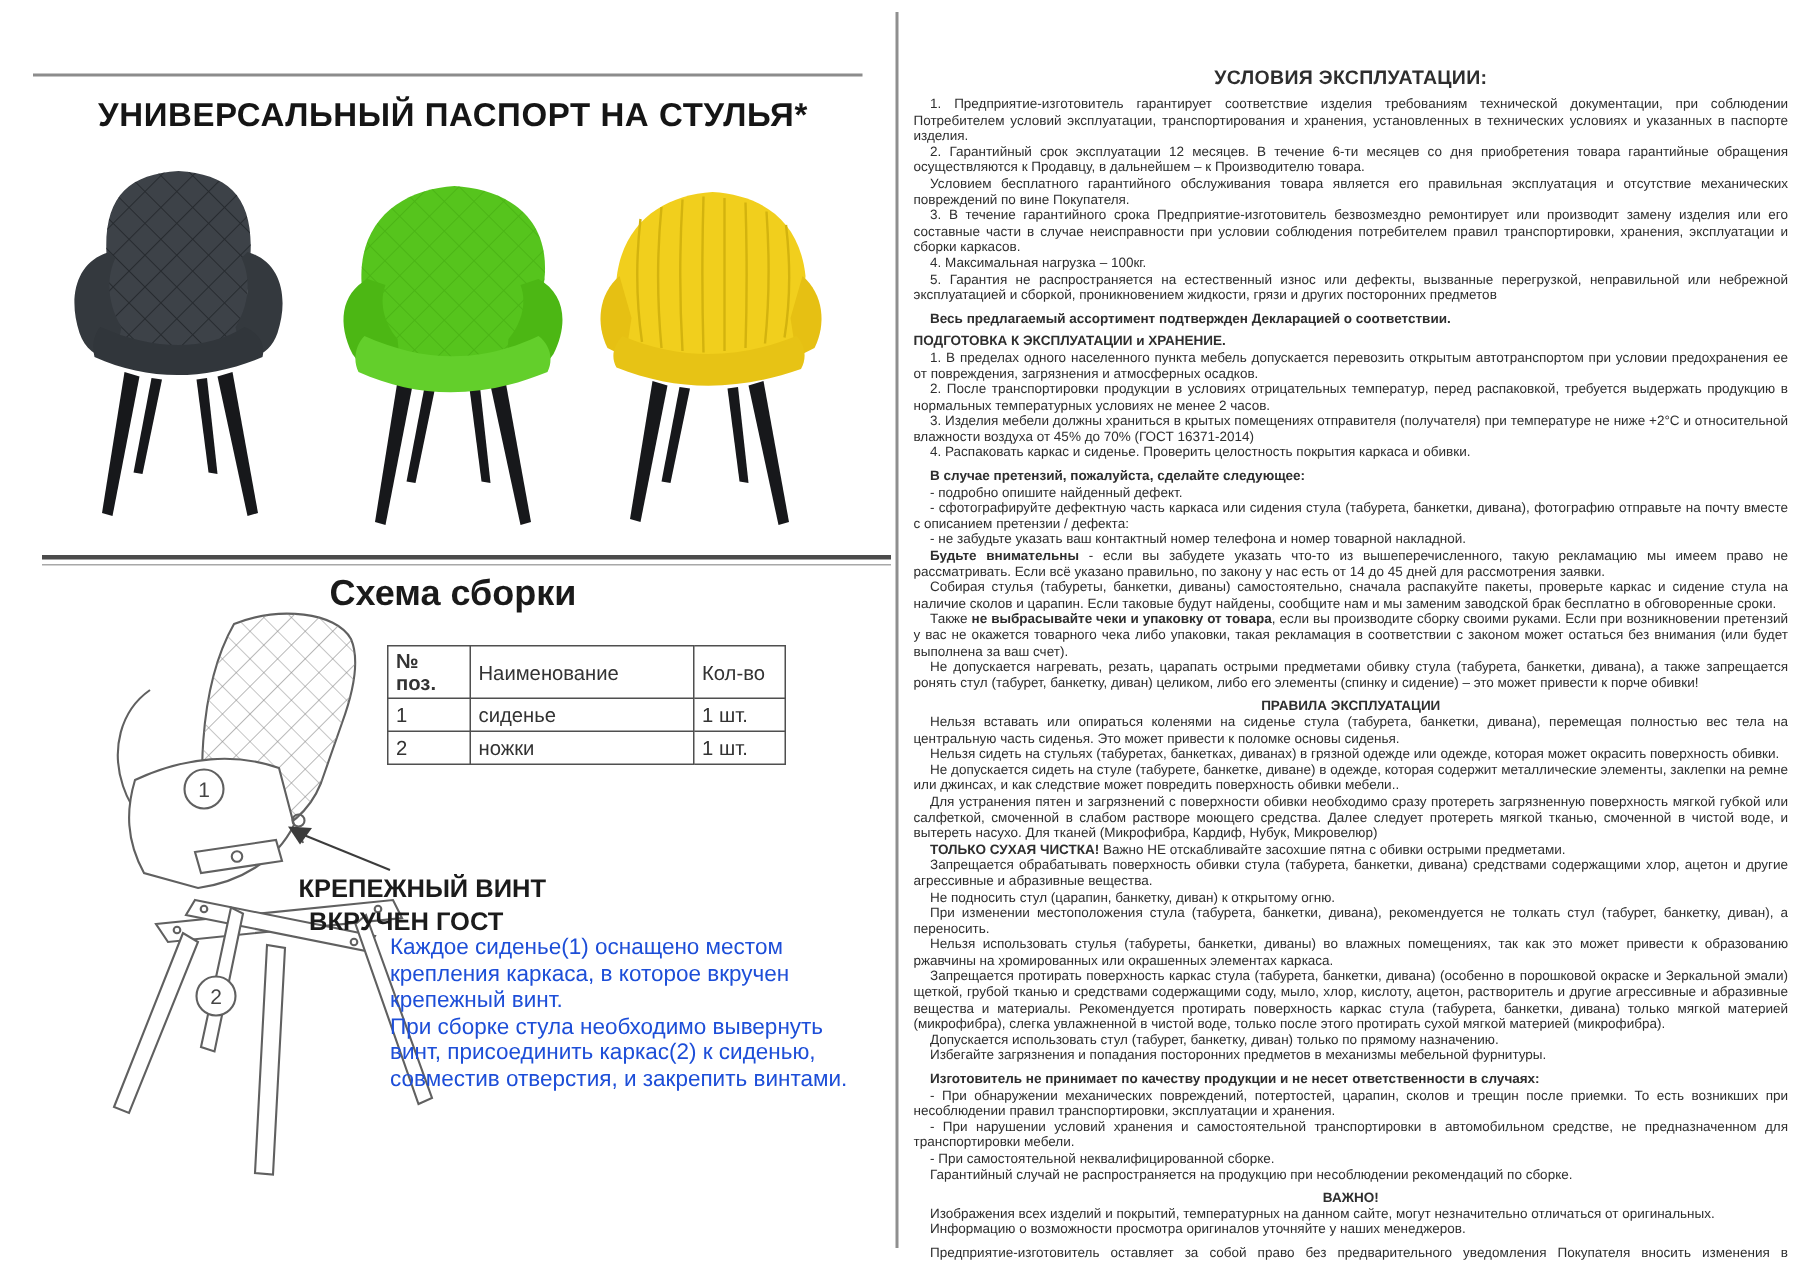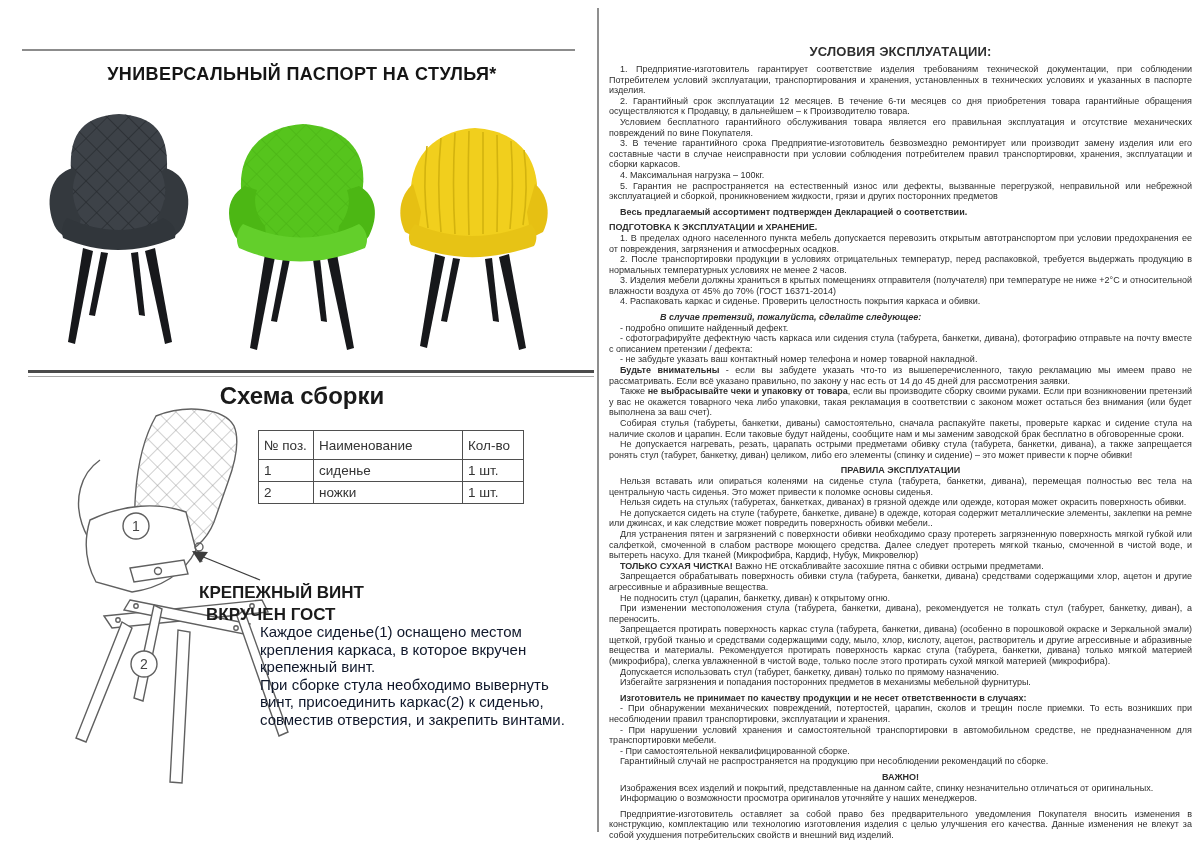--- a/index.html
+++ b/index.html
@@ -1,40 +1,40 @@
 <!DOCTYPE html>
 <html style="--chair_dark: #3d4248; --chair_dark_seat: #31363b; --chair_green: #56c41d; --chair_green_seat: #63cf2b; --chair_yellow: #f1cf1d; --chair_yellow_seat: #e7c315; --legs: #17181b; --divider: #8f8f8f;"><head>
 <meta charset="utf-8">
 <style>
   html,body{margin:0;padding:0;background:#ffffff;}
   .page{position:relative;width:1200px;height:849px;background:#fff;overflow:hidden;
         font-family:"Liberation Sans",sans-serif;color:#2d2d2d;}
   
   .hr-top{position:absolute;left:22px;top:49px;width:553px;height:2px;background:#8c8c8c;}
   .doc-title{position:absolute;left:28px;top:64px;width:548px;text-align:center;
-             font-size:18px;font-weight:bold;color:#151515;letter-spacing:.4px;}
+             font-size:22px;font-weight:bold;color:#151515;letter-spacing:.4px;}
   .chairs-svg{position:absolute;left:25px;top:104px;width:552px;height:264px;}
   .hr-dbl-a{position:absolute;left:28px;top:370px;width:566px;height:3px;background:#4b4b4b;}
   .hr-dbl-b{position:absolute;left:28px;top:376px;width:566px;height:1px;background:#a8a8a8;}
   .scheme-title{position:absolute;left:28px;top:382px;width:548px;text-align:center;
                 font-size:24px;font-weight:bold;color:#1a1a1a;}
   .diagram-svg{position:absolute;left:38px;top:402px;width:560px;height:440px;}
   svg text{font-family:"Liberation Sans",sans-serif;}
   .parts-table{position:absolute;left:258px;top:430px;border-collapse:collapse;
                font-size:13.5px;color:#333;}
   .parts-table th,.parts-table td{border:1.5px solid #4f4f4f;font-weight:normal;
                text-align:left;padding:2px 5px;}
   .parts-table th{height:24px;}
   .parts-table td{height:17px;}
-  .parts-table .c1{width:44px;}.parts-table .c2{width:138px;}.parts-table .c3{width:50px;}
+  .parts-table .c1{width:44px;font-weight:bold;}.parts-table .c2{width:138px;}.parts-table .c3{width:50px;}
   .screw-note{position:absolute;left:199px;top:582px;font-size:17px;font-weight:bold;
               line-height:22px;color:#1b1b1b;}
   .screw-note div:nth-child(2){padding-left:7px;}
   .assembly-text{position:absolute;left:260px;top:623px;width:316px;font-size:15px;
-                 line-height:17.5px;color:#0f172a;}
+                 line-height:17.5px;color:#1d4ed8;}
   
   .vdivider{position:absolute;left:597px;top:8px;width:2px;height:824px;background:#8f8f8f;}
   
   .right-col{position:absolute;left:609px;top:44px;width:583px;bottom:8px;overflow:hidden;
              font-size:9px;line-height:10.6px;color:#2e2e2e;text-align:justify;}
   .blk{margin:0;}
   .gap{margin-top:5px;}
   .h-main{text-align:center;font-size:13px;line-height:15px;margin-bottom:5px;letter-spacing:.2px;}
   .h-center{text-align:center;}
   .h-left{font-weight:bold;}
@@ -189,44 +189,45 @@
       <div class="blk para"><span>Условием бесплатного гарантийного обслуживания товара является его правильная эксплуатация и отсутствие механических повреждений по вине Покупателя.</span></div>
       <div class="blk para"><span>3. В течение гарантийного срока Предприятие-изготовитель безвозмездно ремонтирует или производит замену изделия или его составные части в случае неисправности при условии соблюдения потребителем правил транспортировки, хранения, эксплуатации и сборки каркасов.</span></div>
       <div class="blk para"><span>4. Максимальная нагрузка – 100кг.</span></div>
       <div class="blk para"><span>5. Гарантия не распространяется на естественный износ или дефекты, вызванные перегрузкой, неправильной или небрежной эксплуатацией и сборкой, проникновением жидкости, грязи и других посторонних предметов</span></div>
       <div class="blk para gap"><b>Весь предлагаемый ассортимент подтвержден Декларацией о соответствии.</b></div>
       <div class="blk h-left gap"><b>ПОДГОТОВКА К ЭКСПЛУАТАЦИИ и ХРАНЕНИЕ.</b></div>
       <div class="blk para"><span>1. В пределах одного населенного пункта мебель допускается перевозить открытым автотранспортом при условии предохранения ее от повреждения, загрязнения и атмосферных осадков.</span></div>
       <div class="blk para"><span>2. После транспортировки продукции в условиях отрицательных температур, перед распаковкой, требуется выдержать продукцию в нормальных температурных условиях не менее 2 часов.</span></div>
       <div class="blk para"><span>3. Изделия мебели должны храниться в крытых помещениях отправителя (получателя) при температуре не ниже +2°С и относительной влажности воздуха от 45% до 70% (ГОСТ 16371-2014)</span></div>
       <div class="blk para"><span>4. Распаковать каркас и сиденье. Проверить целостность покрытия каркаса и обивки.</span></div>
-      <div class="blk para gap"><b style="font-style: italic; margin-left: 40px;">В случае претензий, пожалуйста, сделайте следующее:</b></div>
+      <div class="blk para gap"><b style="">В случае претензий, пожалуйста, сделайте следующее:</b></div>
       <div class="blk para"><span>- подробно опишите найденный дефект.</span></div>
       <div class="blk para"><span>- сфотографируйте дефектную часть каркаса или сидения стула (табурета, банкетки, дивана), фотографию отправьте на почту вместе с описанием претензии / дефекта:</span></div>
       <div class="blk para"><span>- не забудьте указать ваш контактный номер телефона и номер товарной накладной.</span></div>
       <div class="blk para"><b>Будьте внимательны</b><span> - если вы забудете указать что-то из вышеперечисленного, такую рекламацию мы имеем право не рассматривать. Если всё указано правильно, по закону у нас есть от 14 до 45 дней для рассмотрения заявки.</span></div>
+      <div class="blk para"><span>Собирая стулья (табуреты, банкетки, диваны) самостоятельно, сначала распакуйте пакеты, проверьте каркас и сидение стула на наличие сколов и царапин. Если таковые будут найдены, сообщите нам и мы заменим заводской брак бесплатно в обговоренные сроки.</span></div>
       <div class="blk para"><span>Также </span><b>не выбрасывайте чеки и упаковку от товара</b><span>, если вы производите сборку своими руками. Если при возникновении претензий у вас не окажется товарного чека либо упаковки, такая рекламация в соответствии с законом может остаться без внимания (или будет выполнена за ваш счет).</span></div>
-      <div class="blk para"><span>Собирая стулья (табуреты, банкетки, диваны) самостоятельно, сначала распакуйте пакеты, проверьте каркас и сидение стула на наличие сколов и царапин. Если таковые будут найдены, сообщите нам и мы заменим заводской брак бесплатно в обговоренные сроки.</span></div>
       <div class="blk para"><span>Не допускается нагревать, резать, царапать острыми предметами обивку стула (табурета, банкетки, дивана), а также запрещается ронять стул (табурет, банкетку, диван) целиком, либо его элементы (спинку и сидение) – это может привести к порче обивки!</span></div>
       <div class="blk h-center gap"><b>ПРАВИЛА ЭКСПЛУАТАЦИИ</b></div>
       <div class="blk para"><span>Нельзя вставать или опираться коленями на сиденье стула (табурета, банкетки, дивана), перемещая полностью вес тела на центральную часть сиденья. Это может привести к поломке основы сиденья.</span></div>
       <div class="blk para"><span>Нельзя сидеть на стульях (табуретах, банкетках, диванах) в грязной одежде или одежде, которая может окрасить поверхность обивки.</span></div>
       <div class="blk para"><span>Не допускается сидеть на стуле (табурете, банкетке, диване) в одежде, которая содержит металлические элементы, заклепки на ремне или джинсах, и как следствие может повредить поверхность обивки мебели..</span></div>
       <div class="blk para"><span>Для устранения пятен и загрязнений с поверхности обивки необходимо сразу протереть загрязненную поверхность мягкой губкой или салфеткой, смоченной в слабом растворе моющего средства. Далее следует протереть мягкой тканью, смоченной в чистой воде, и вытереть насухо. Для тканей (Микрофибра, Кардиф, Нубук, Микровелюр)</span></div>
       <div class="blk para"><b>ТОЛЬКО СУХАЯ ЧИСТКА!</b><span> Важно НЕ отскабливайте засохшие пятна с обивки острыми предметами.</span></div>
       <div class="blk para"><span>Запрещается обрабатывать поверхность обивки стула (табурета, банкетки, дивана) средствами содержащими хлор, ацетон и другие агрессивные и абразивные вещества.</span></div>
       <div class="blk para"><span>Не подносить стул (царапин, банкетку, диван) к открытому огню.</span></div>
       <div class="blk para"><span>При изменении местоположения стула (табурета, банкетки, дивана), рекомендуется не толкать стул (табурет, банкетку, диван), а переносить.</span></div>
+      <div class="blk para"><span>Нельзя использовать стулья (табуреты, банкетки, диваны) во влажных помещениях, так как это может привести к образованию ржавчины на хромированных или окрашенных элементах каркаса.</span></div>
       <div class="blk para"><span>Запрещается протирать поверхность каркас стула (табурета, банкетки, дивана) (особенно в порошковой окраске и Зеркальной эмали) щеткой, грубой тканью и средствами содержащими соду, мыло, хлор, кислоту, ацетон, растворитель и другие агрессивные и абразивные вещества и материалы. Рекомендуется протирать поверхность каркас стула (табурета, банкетки, дивана) только мягкой материей (микрофибра), слегка увлажненной в чистой воде, только после этого протирать сухой мягкой материей (микрофибра).</span></div>
       <div class="blk para"><span>Допускается использовать стул (табурет, банкетку, диван) только по прямому назначению.</span></div>
       <div class="blk para"><span>Избегайте загрязнения и попадания посторонних предметов в механизмы мебельной фурнитуры.</span></div>
       <div class="blk para gap"><b>Изготовитель не принимает по качеству продукции и не несет ответственности в случаях:</b></div>
       <div class="blk para"><span>- При обнаружении механических повреждений, потертостей, царапин, сколов и трещин после приемки. То есть возникших при несоблюдении правил транспортировки, эксплуатации и хранения.</span></div>
       <div class="blk para"><span>- При нарушении условий хранения и самостоятельной транспортировки в автомобильном средстве, не предназначенном для транспортировки мебели.</span></div>
       <div class="blk para"><span>- При самостоятельной неквалифицированной сборке.</span></div>
       <div class="blk para"><span>Гарантийный случай не распространяется на продукцию при несоблюдении рекомендаций по сборке.</span></div>
       <div class="blk h-center gap"><b>ВАЖНО!</b></div>
-      <div class="blk para"><span>Изображения всех изделий и покрытий, представленные на данном сайте, спинку незначительно отличаться от оригинальных.</span></div>
+      <div class="blk para"><span>Изображения всех изделий и покрытий, температурных на данном сайте, могут незначительно отличаться от оригинальных.</span></div>
       <div class="blk para"><span>Информацию о возможности просмотра оригиналов уточняйте у наших менеджеров.</span></div>
       <div class="blk para gap"><span>Предприятие-изготовитель оставляет за собой право без предварительного уведомления Покупателя вносить изменения в конструкцию, комплектацию или технологию изготовления изделия с целью улучшения его качества. Данные изменения не влекут за собой ухудшения потребительских свойств и внешний вид изделий.</span></div>
     </div>
 
 </div>
 
 </body></html>

